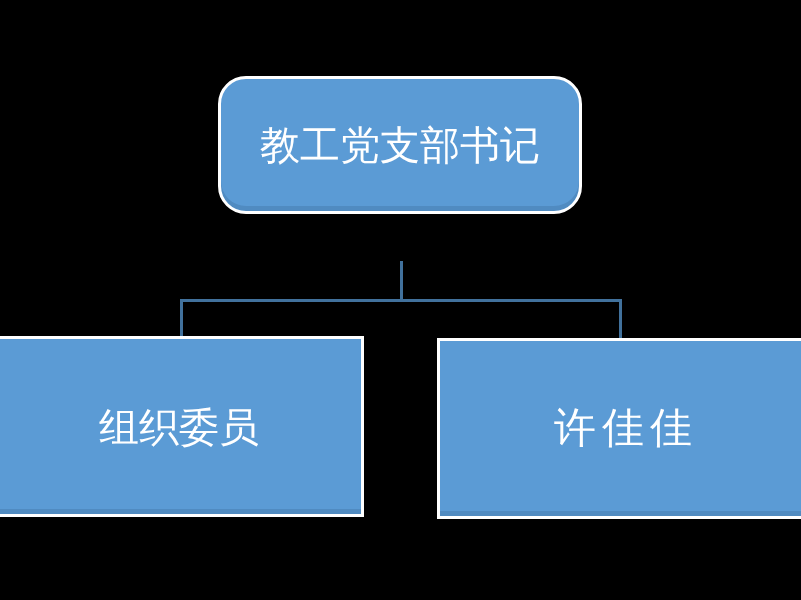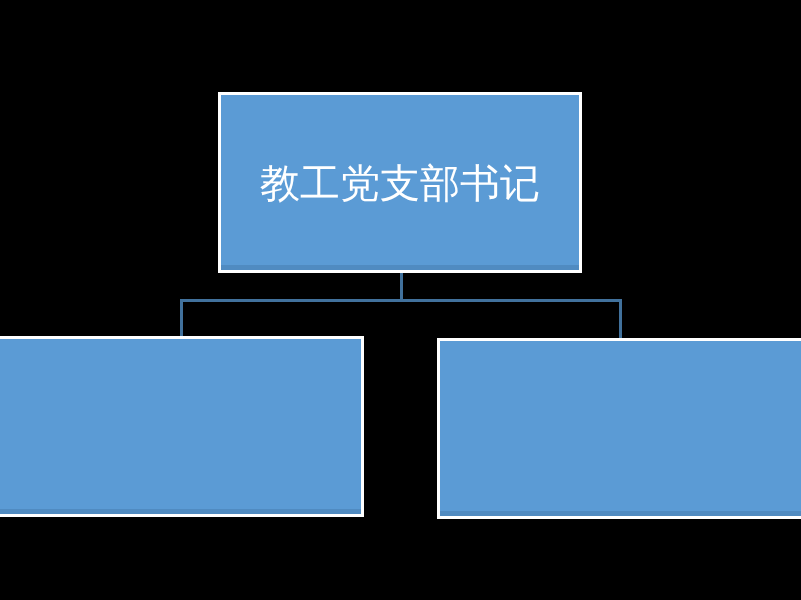--- a/index.html
+++ b/index.html
@@ -22,21 +22,21 @@
     border: 3px solid var(--box-border, #fff);
     box-shadow: inset 0 -5px 0 rgba(40, 80, 125, 0.22);
     display: flex;
     flex-direction: column;
     align-items: center;
     justify-content: center;
     gap: 20px;
     color: var(--text, #fff);
     text-align: center;
   }
-  .node-root  { left: 218px; top: 92px;  width: 364px; height: 181px; }
+  .node-root  { left: 218px; top: 76px;  width: 364px; height: 138px; border-radius: 28px; }
   .node-left  { left: -6px;  top: 336px; width: 370px; height: 181px; }
   .node-right { left: 437px; top: 338px; width: 372px; height: 181px; }
 
   .role {
     font-size: 40px;
     line-height: 1.05;
     white-space: nowrap;
   }
   .node-right .role { font-size: 36px; }
   .name {
@@ -63,18 +63,20 @@
   <div class="connector connector-stem"></div>
   <div class="connector connector-horizontal"></div>
   <div class="connector connector-drop-left"></div>
   <div class="connector connector-drop-right"></div>
 
   <div class="node node-root">
     <div class="role">教工党支部书记</div>
   </div>
 
   <div class="node node-left">
+    <div class="role">组织委员</div>
   </div>
 
   <div class="node node-right">
+    <div class="name">许佳佳</div>
   </div>
 
 </div>
 
 </body></html>

